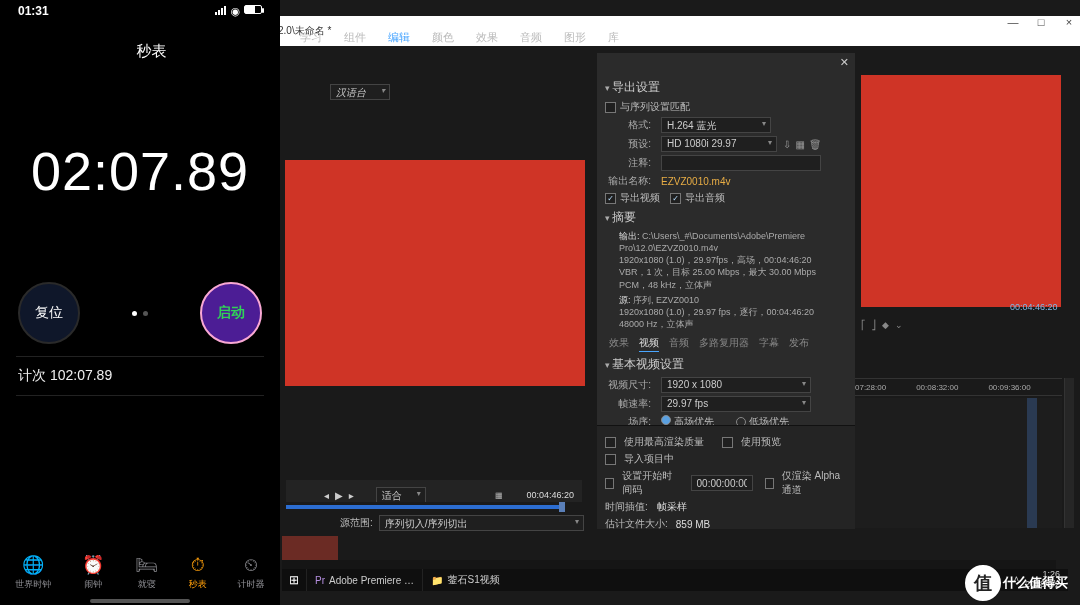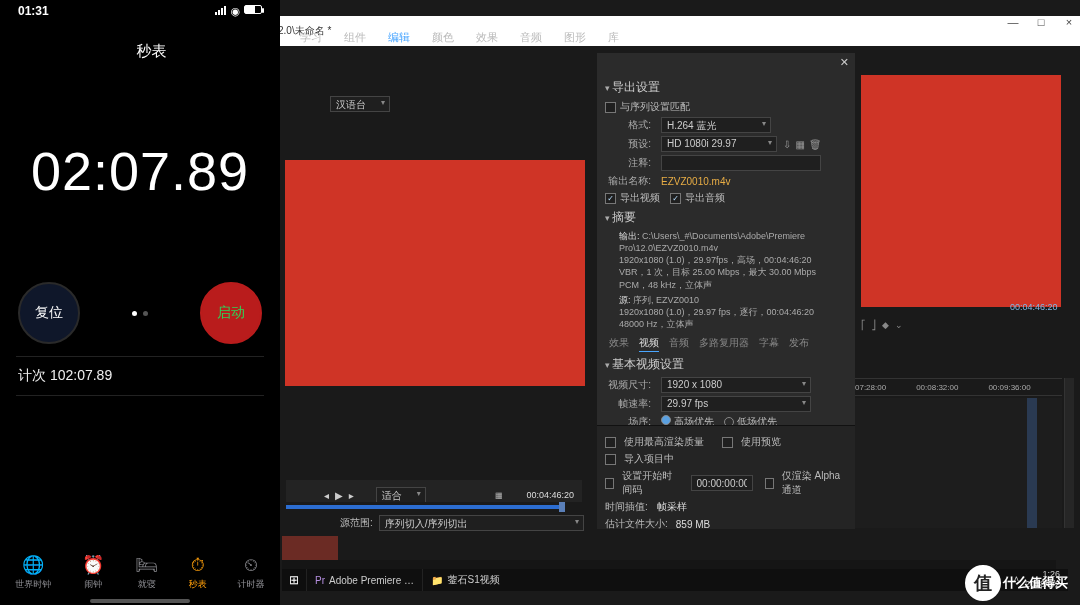--- a/index.html
+++ b/index.html
@@ -12,21 +12,21 @@
 .win-titlebar { position:absolute; top:16px; left:0; right:0; height:30px; background:#fff; color:#333; font-size:10px; display:flex; align-items:center; }
 .win-titlebar .title { margin-left:278px; }
 .win-btns { position:absolute; right:4px; top:0; display:flex; gap:14px; font-size:11px; color:#444; }
 .win-btn { width:14px; text-align:center; cursor:pointer; }
 
 
 .top-menu { position:absolute; top:30px; left:300px; display:flex; gap:22px; font-size:11px; color:#bbb; }
 .top-menu span.active { color:#4aa6ff; }
 
 
-.src-bar { position:absolute; top:96px; left:330px; display:flex; align-items:flex-end; gap:6px; font-size:10px; color:#bbb; }
+.src-bar { position:absolute; top:84px; left:330px; display:flex; align-items:flex-end; gap:6px; font-size:10px; color:#bbb;font-style:italic; }
 
 
 .preview-left { position:absolute; left:285px; top:160px; width:300px; height:226px; background:#cf3426; }
 .preview-right { position:absolute; left:861px; top:75px; width:200px; height:232px; background:#cf3426; }
 .timecode-under-right { position:absolute; left:1010px; top:302px; font-size:9px; color:#7fb9e8; }
 
 
 .mon-toolbar { position:absolute; left:861px; top:320px; display:flex; gap:6px; font-size:9px; color:#888;}
 .mon-toolbar span{cursor:pointer;}
 
@@ -91,21 +91,21 @@
 
 .phone { position:absolute; left:0; top:0; width:280px; height:605px; background:#000; color:#fff;padding-left:23px; }
 .status { position:absolute; top:4px; left:0; right:0; display:flex; align-items:center; font-size:12px; padding:0 18px; }
 .status .t { font-weight:600; }
 .status .r { margin-left:auto; display:flex; gap:4px; font-size:11px;}
 .sw-title { text-align:center; font-size:15px; margin-top:42px; color:#fff;}
 .big-time { position:absolute; top:140px; left:0; right:0; text-align:center; font-size:54px; font-weight:200; letter-spacing:1px; }
 .circles { position:absolute; top:282px; left:0; right:0; display:flex; justify-content:space-between; align-items:center; padding:0 18px;}
 .cbtn { width:62px; height:62px; border-radius:50%; display:flex; align-items:center; justify-content:center; font-size:14px; }
 .cbtn.reset { background:#0f172a; border:2px solid #2a2a2a; color:#fff;}
-.cbtn.start { background:#b91c1c; border:2px solid #b91c1c; color:#30d158;}
+.cbtn.start { background:#4c1d95; border:2px solid #f9a8d4; color:#30d158;font-weight:bold;}
 .dots { display:flex; gap:6px; align-items:center;}
 .dots .d{width:5px;height:5px;border-radius:50%;background:#555;}
 .dots .d.a{background:#fff;}
 .laps { position:absolute; top:356px; left:16px; right:16px; border-top:1px solid #222; }
 .lap { display:flex; justify-content:flex-start; padding:10px 2px; font-size:14px; border-bottom:1px solid #222; color:#eee;}
 .tabbar-phone { position:absolute; bottom:14px; left:0; right:0; display:flex; justify-content:space-around; font-size:9px;}
 .ptab { display:flex; flex-direction:column; align-items:center; gap:2px; color:#8e8e93; }
 .ptab.active { color:#ff9f0a; }
 .picon { font-size:18px; height:22px; display:flex; align-items:center; }
 .home-ind { position:absolute; bottom:2px; left:50%; transform:translateX(-50%); width:100px; height:4px; border-radius:3px; background:#555;}
@@ -221,21 +221,21 @@
       <div class="row">
           <span class="row-label">视频尺寸:</span>
           <div class="dd" style="width:150px">1920 x 1080</div>
         </div>
       <div class="row">
           <span class="row-label">帧速率:</span>
           <div class="dd" style="width:150px">29.97 fps</div>
         </div>
       <div class="row">
           <span class="row-label">场序:</span>
-        <span style="display:inline-flex;margin-right:10px">
+        <span style="display:inline-flex;margin-right:22px">
             <span style="width:10px;height:10px;border-radius:50%;border:1px solid #888;background:#5aa0e0;margin-right:3px"></span>
             <span>高场优先</span>
           </span>
         <span style="display:inline-flex;align-items:center">
             <span style="width:10px;height:10px;border-radius:50%;border:1px solid #888;margin-right:3px"></span>
             <span>低场优先</span>
           </span>
       </div>
       <div class="row">
           <span class="row-label">长宽比:</span>

